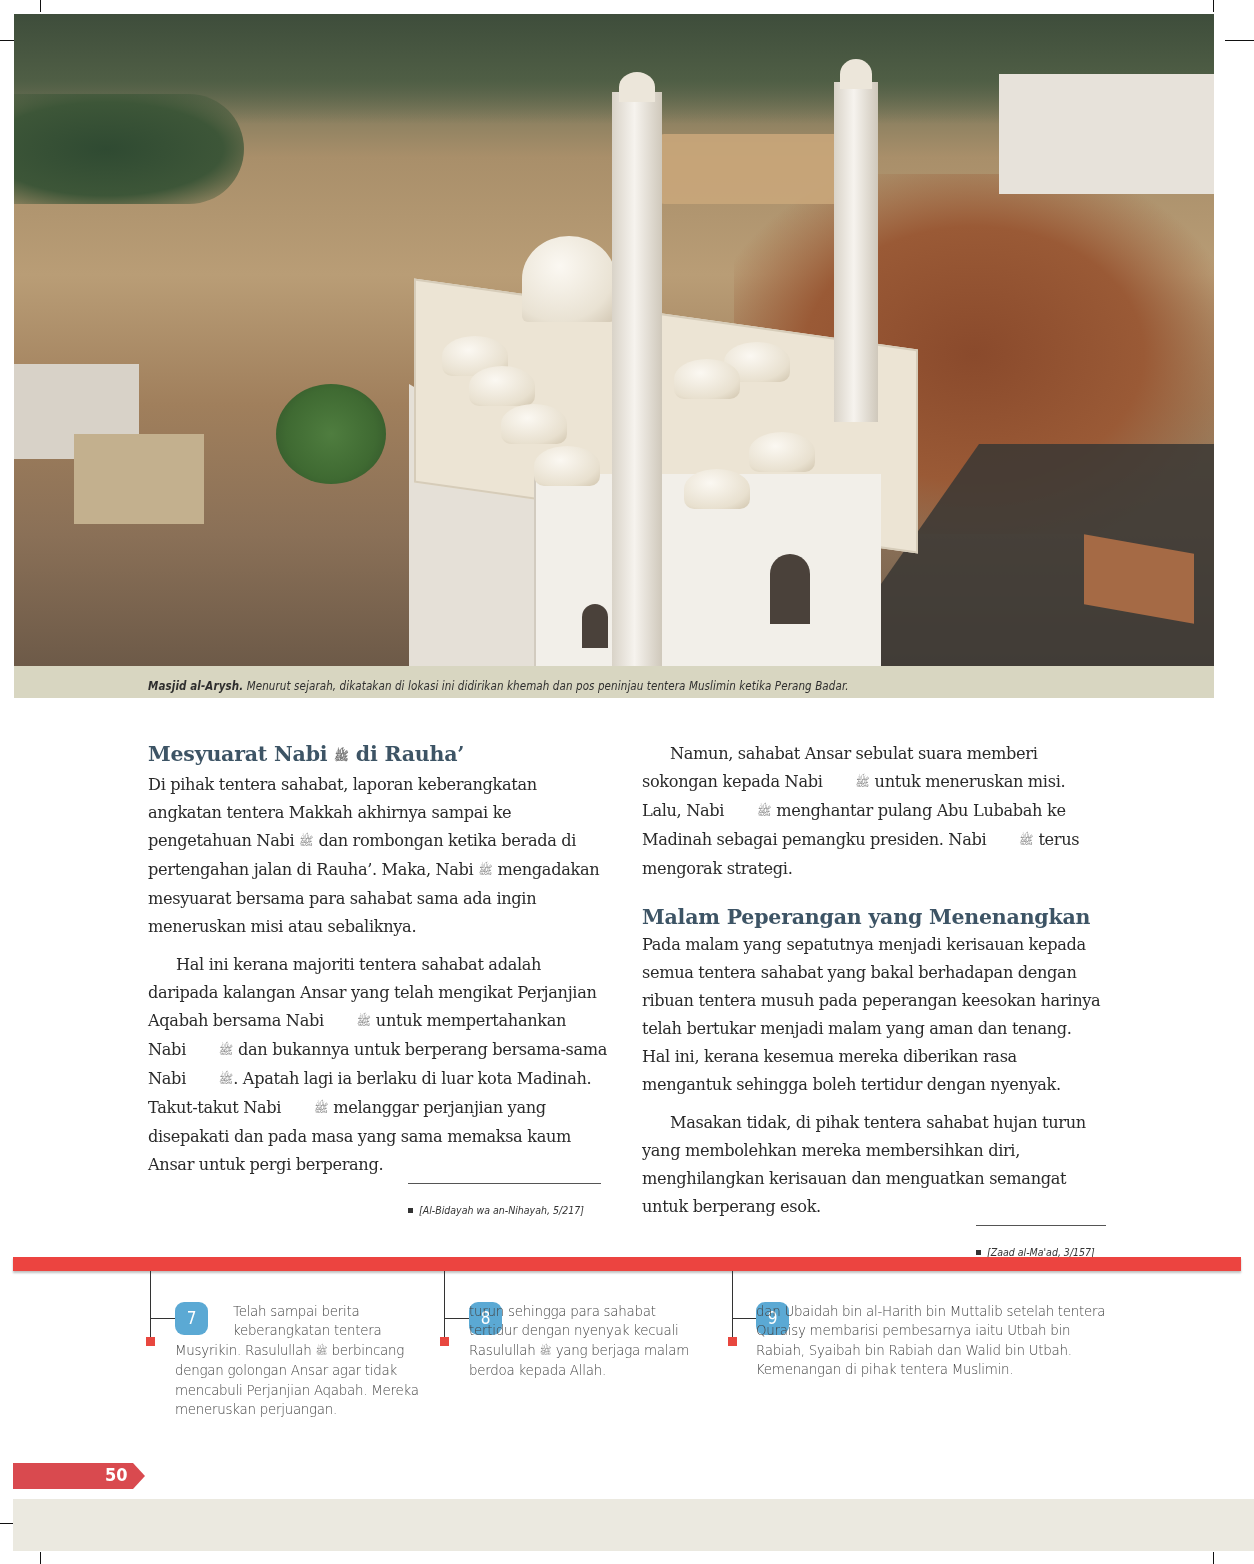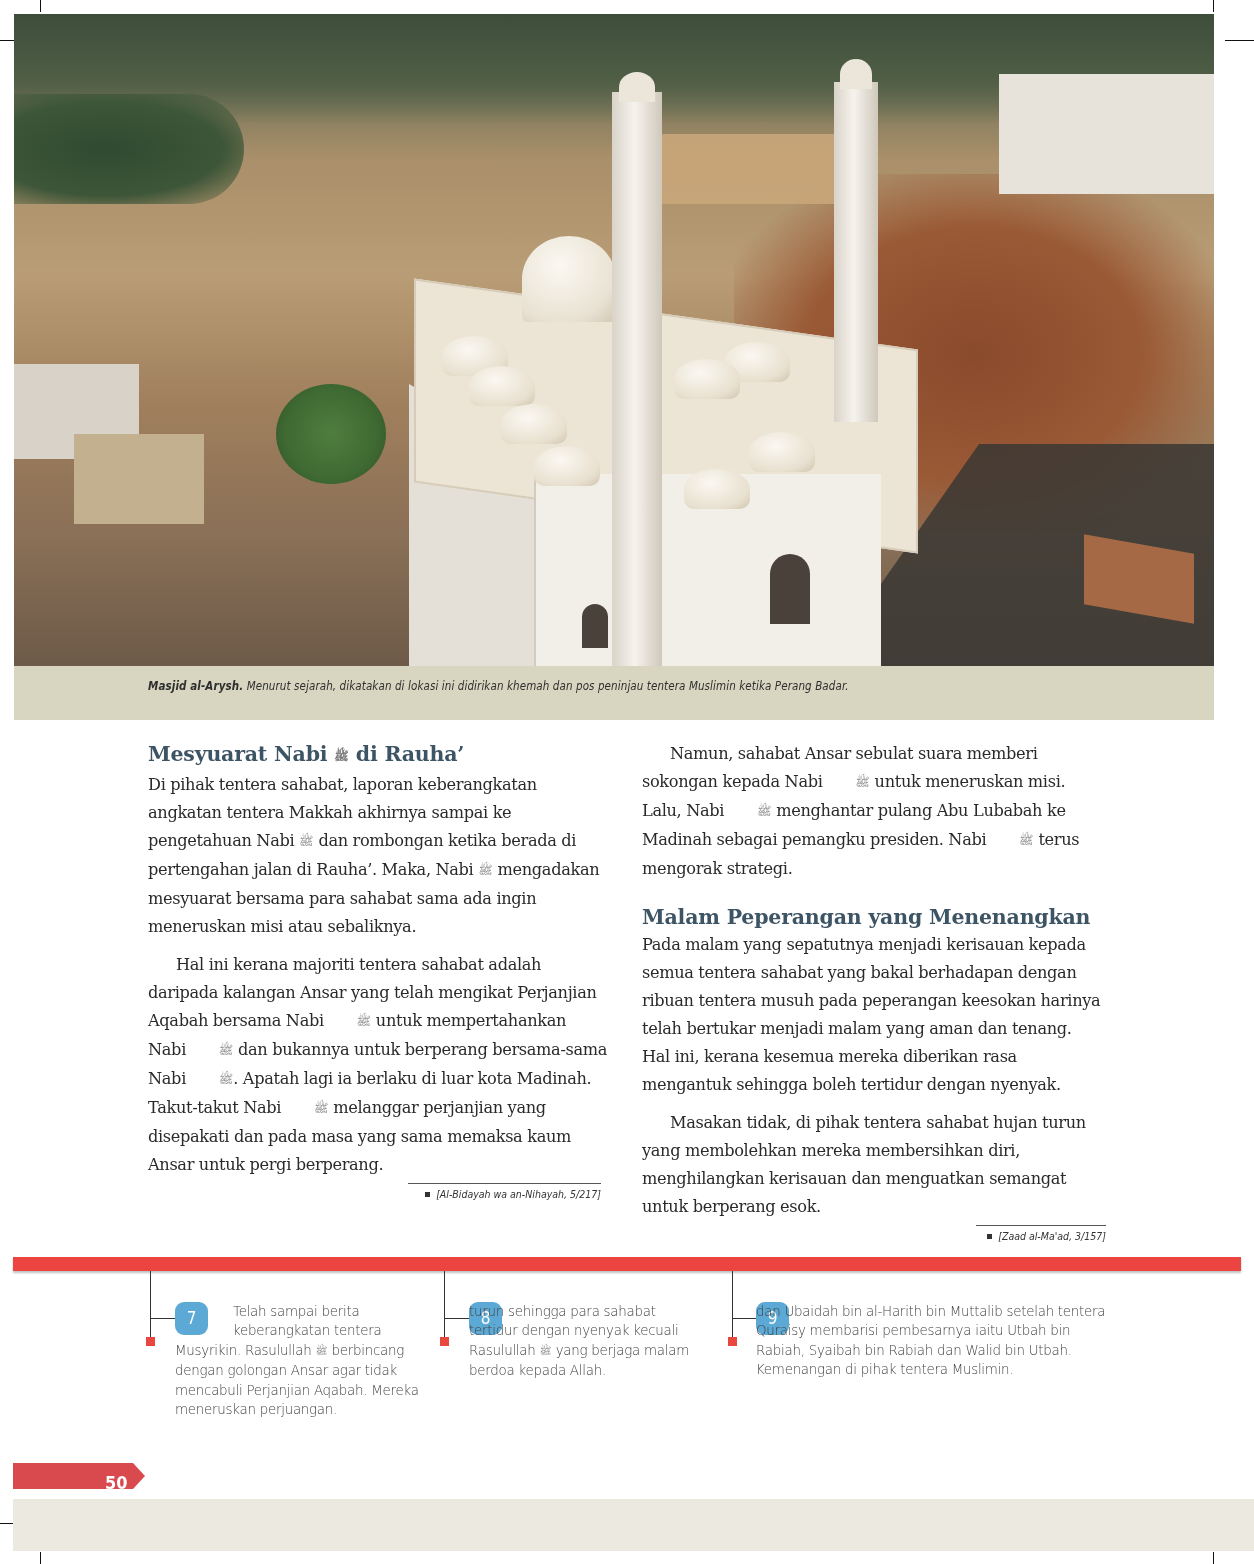--- a/index.html
+++ b/index.html
@@ -36,35 +36,35 @@
            transform:skewY(30deg); transform-origin:top left; }
   .big-dome { position:absolute; left:508px; top:222px; width:94px; height:86px; border-radius:50% 50% 6px 6px;
            background: radial-gradient(ellipse at 40% 35%,#fbf8f2 0%,#e9e2d3 70%,#d1c6b2 100%); }
   .dome { position:absolute; width:66px; height:40px; border-radius:50% 50% 10px 10px;
            background: radial-gradient(ellipse at 40% 35%,#fbf8f2 0%,#e8e0cf 70%,#d0c4ad 100%); }
   .minaret { position:absolute; background:linear-gradient(90deg,#d9d3c8 0%,#f6f3ee 45%,#cfc8bb 100%); }
   .minaret-cap { position:absolute; border-radius:50% 50% 0 0; background:#ece6da; }
   .arch { position:absolute; width:26px; height:44px; border-radius:13px 13px 0 0; background:#4a413a; }
 
   
-  .caption { position:absolute; left:14px; top:666px; width:1200px; height:54px; background:#d8d6c1; }
+  .caption { position:absolute; left:14px; top:666px; width:1200px; height:32px; background:#d8d6c1; }
   .caption-text { position:absolute; left:134px; top:13px; font-family:"DejaVu Sans Condensed","DejaVu Sans",sans-serif;
            font-size:11.5px; font-style:italic; color:#2e2e2e; letter-spacing:.1px; white-space:nowrap; }
   .caption-text b { font-weight:bold; }
 
   
   .col { position:absolute; width:460px; }
   .col-left { left:148px; top:740px; }
   .col-right { left:642px; top:740px; }
   h2 { margin:0; font-family:"DejaVu Serif", serif; font-weight:bold; font-size:20.5px; color:#3d5465; letter-spacing:-.2px; line-height:28px; }
   p.body { margin:0; font-family:"DejaVu Serif", serif; font-size:16.2px; line-height:28px; color:#2a2a2a; letter-spacing:-.35px; }
   p.indent { text-indent:28px; }
   .gap { height:10px; }
   .salawat { display:inline-block; font-size:12px; color:#777; transform:translateY(-1px); }
-  .ref { position:relative; margin-top:4px; border-top:1px solid #555; padding-top:4px; text-align:right;
+  .ref { position:relative; margin-top:4px; border-top:1px solid #555; padding-top:20px; text-align:left;
          font-family:"DejaVu Sans Condensed","DejaVu Sans",sans-serif; font-size:10.5px; font-style:italic; color:#333; }
   .ref .sq { display:inline-block; width:5px; height:5px; background:#333; margin-right:6px; transform:translateY(-1px); }
   .ref-left { width:193px; margin-left:260px; }
   .ref-right { width:130px; margin-left:334px; }
 
   
   .tl-bar { position:absolute; left:13px; top:1257px; width:1228px; height:14px; background:#ec4440;
             box-shadow:0 2px 2px rgba(0,0,0,.25); }
   .tl-vline { position:absolute; width:1px; background:#333; }
   .tl-hline { position:absolute; height:1px; background:#333; }
@@ -73,21 +73,21 @@
               font-family:"DejaVu Sans Condensed","DejaVu Sans",sans-serif; font-size:17px; line-height:33px; text-align:center; }
   .tl-text { position:absolute; font-family:"DejaVu Sans", sans-serif; font-weight:200; font-size:13.4px; line-height:19.4px;
              color:#444; letter-spacing:-.25px; }
   .tl-text .first { padding-left:58px; display:block; }
 
   
   .pgnum { position:absolute; left:13px; top:1463px; width:120px; height:26px; background:#d94a4f; }
   .pgnum-tip { position:absolute; left:133px; top:1463px; width:0; height:0;
                border-top:13px solid transparent; border-bottom:13px solid transparent; border-left:12px solid #d94a4f; }
   .pgnum-text { position:absolute; left:105px; top:1464px; font-family:"DejaVu Sans Condensed","DejaVu Sans",sans-serif;
-               font-size:18px; color:#fff; font-weight:bold;margin-top:8px; }
+               font-size:18px; color:#fff; font-weight:bold; }
   .footer-band { position:absolute; left:13px; top:1499px; width:1241px; height:52px; background:#ebe9e0; }
 </style>
 </head>
 <body>
 
 <div class="crop" style="left:40px;top:0;width:1px;height:12px;"></div>
 <div class="crop" style="left:0;top:40px;width:28px;height:1px;"></div>
 <div class="crop" style="left:1213px;top:0;width:1px;height:12px;"></div>
 <div class="crop" style="left:1225px;top:40px;width:29px;height:1px;"></div>
 <div class="crop" style="left:40px;top:1552px;width:1px;height:12px;"></div>

